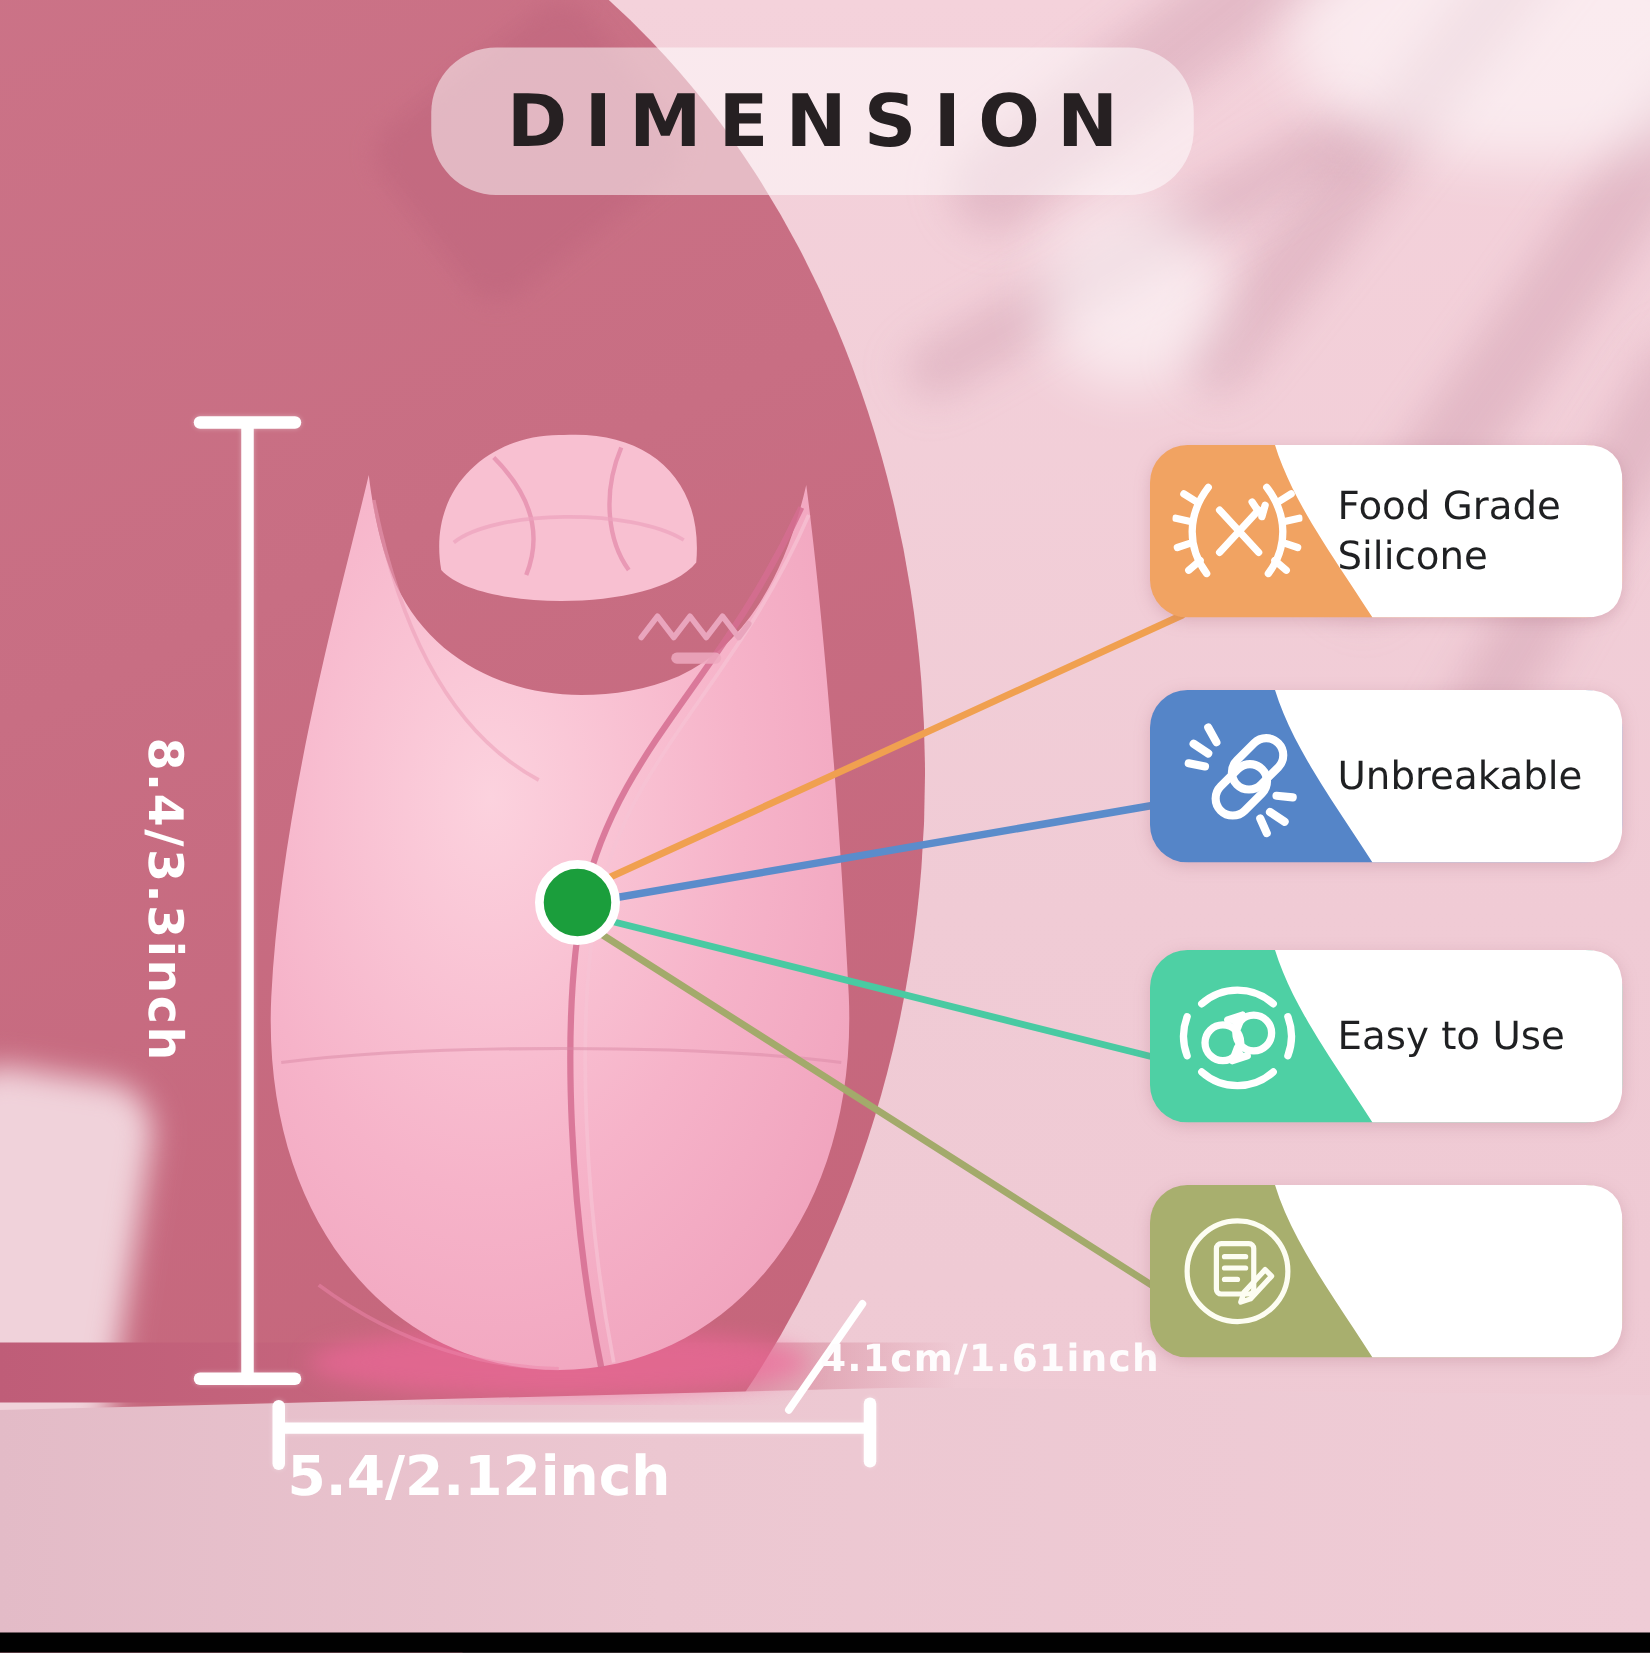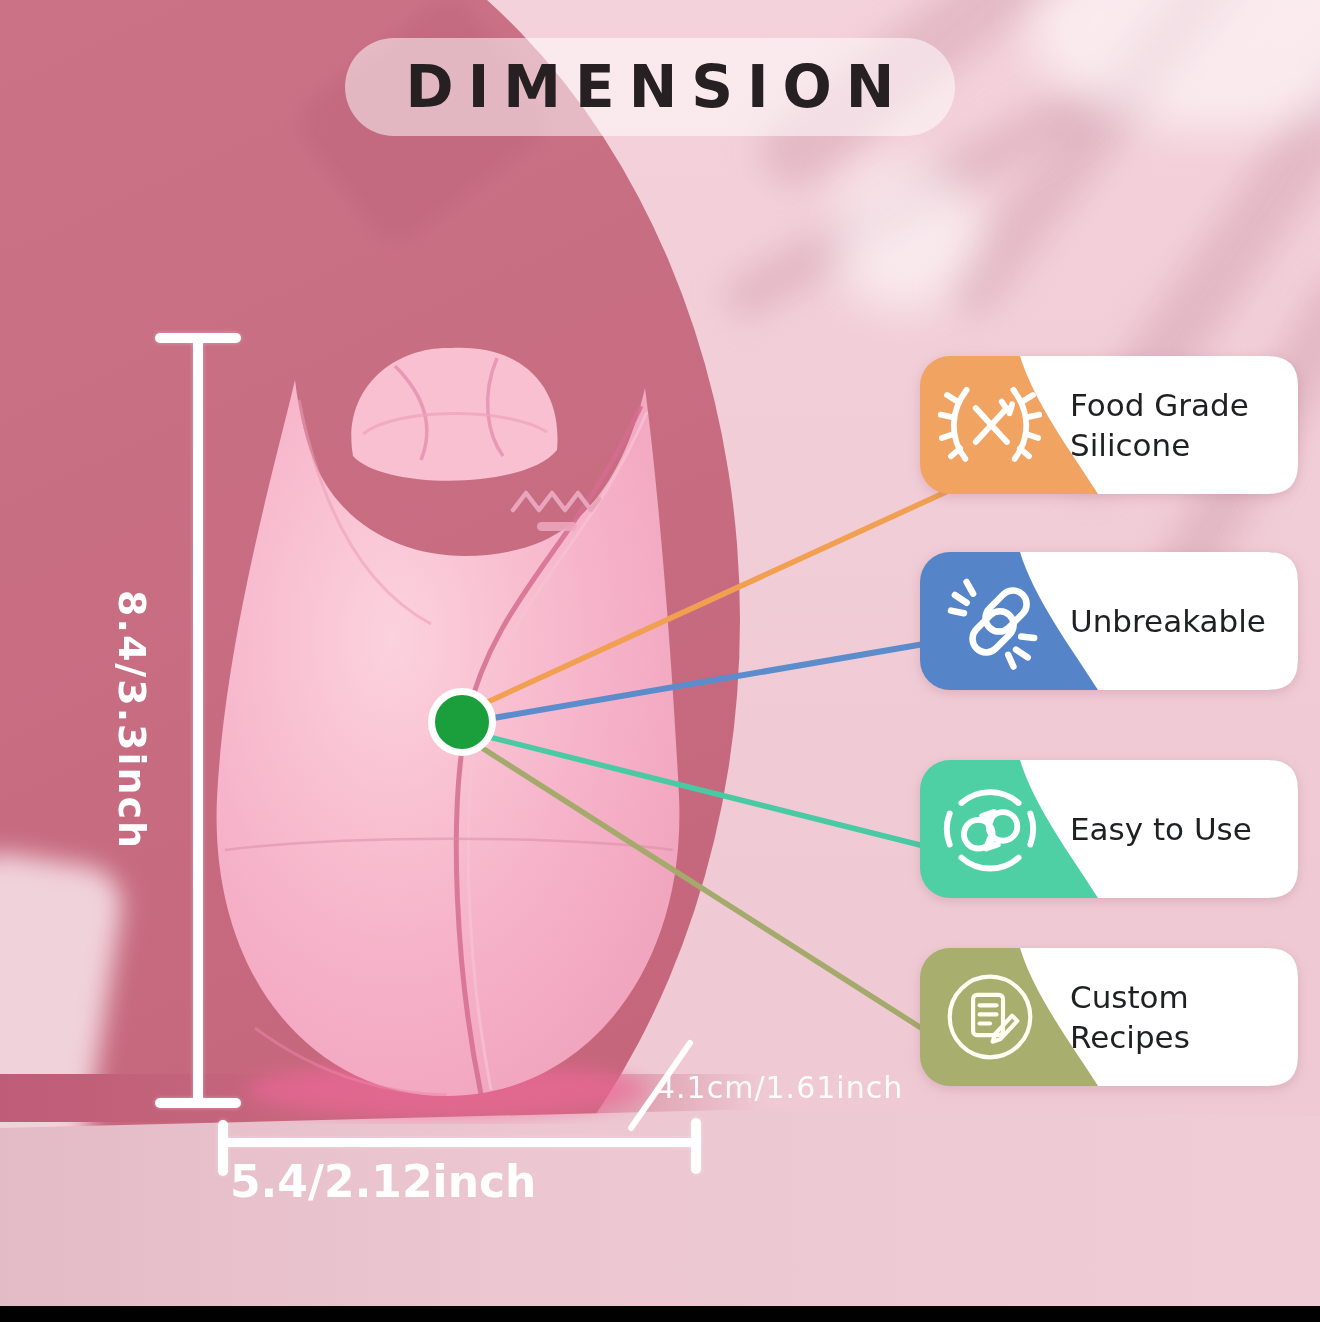--- a/index.html
+++ b/index.html
@@ -24,35 +24,35 @@
     transform:rotate(9deg);filter:blur(12px);border-radius:40px;}
   .floor-band{left:0;top:1074px;width:900px;height:48px;
     background:linear-gradient(90deg,#bf5d78 0%,#c96a80 50%,rgba(201,106,128,0) 85%);}
   .pedestal{left:0;top:1106px;width:1320px;height:202px;
     background:linear-gradient(90deg,#e3bbc7 0%,#ecc7d1 40%,#efccd6 100%);
     clip-path:polygon(0 22px,55% 4px,100% 10px,100% 100%,0 100%);}
   .footer-bar{left:0;top:1306px;width:1320px;height:16px;background:#010101;}
 
   
   .title-pill{
-    left:345px;top:38px;width:610px;height:98px;border-radius:52px;
+    left:345px;top:38px;width:610px;height:118px;border-radius:52px;
     background:rgba(255,255,255,.52);
     display:flex;align-items:center;justify-content:center;
   }
   .title-text{font-size:58px;font-weight:bold;letter-spacing:14px;color:#262022;padding-left:14px;}
 
   
   .mline{background:#fff;border-radius:6px;box-shadow:0 0 4px rgba(255,255,255,.35);}
   .height-label{
     left:96px;top:470px;width:72px;height:500px;display:flex;align-items:center;justify-content:center;
     writing-mode:vertical-rl;font-size:38px;font-weight:bold;color:#fff;letter-spacing:2px;
   }
   .width-label{left:230px;top:1156px;width:470px;text-align:left;
     font-size:44px;font-weight:bold;color:#fff;}
-  .depth-label{left:656px;top:1070px;font-size:30px;font-weight:normal;color:#fefcfd;letter-spacing:1px;}
+  .depth-label{left:656px;top:1070px;font-size:30px;font-weight:bold;color:#fefcfd;letter-spacing:1px;}
 
   
   .origin-dot{left:428px;top:688px;width:68px;height:68px;box-sizing:border-box;
     border:7px solid #fff;border-radius:50%;background:#1b9e3c;}
 
   
   .card{left:920px;width:378px;height:138px;}
   .card svg.cardbg{position:absolute;inset:0;filter:drop-shadow(0 3px 6px rgba(160,90,110,.25));}
   .card .icon{position:absolute;left:18px;top:12px;width:104px;height:114px;}
   .card .label{
@@ -210,18 +210,17 @@
       <path d="M100,0 C114,46 150,94 178,138 L348,138 Q378,138 378,108 L378,30 Q378,0 348,0 Z" fill="#ffffff"></path>
     </svg>
     <svg class="icon" viewBox="0 0 80 80" fill="none" stroke="#fdfdf2" stroke-width="3.2" stroke-linecap="round" stroke-linejoin="round">
       <circle cx="40" cy="40" r="31"></circle>
       <rect x="27" y="23" width="23" height="31" rx="3"></rect>
       <path d="M32,31 h13"></path>
         <path d="M32,38 h13"></path>
         <path d="M32,45 h8"></path>
       <path d="M44,53 L57,39 l4,4 L48,57 l-6,2 Z"></path>
     </svg>
-    <div class="label">Custom Recipes</div>
   </div>
 
   <div class="abs footer-bar"></div>
 
 </div>
 
 </body></html>

